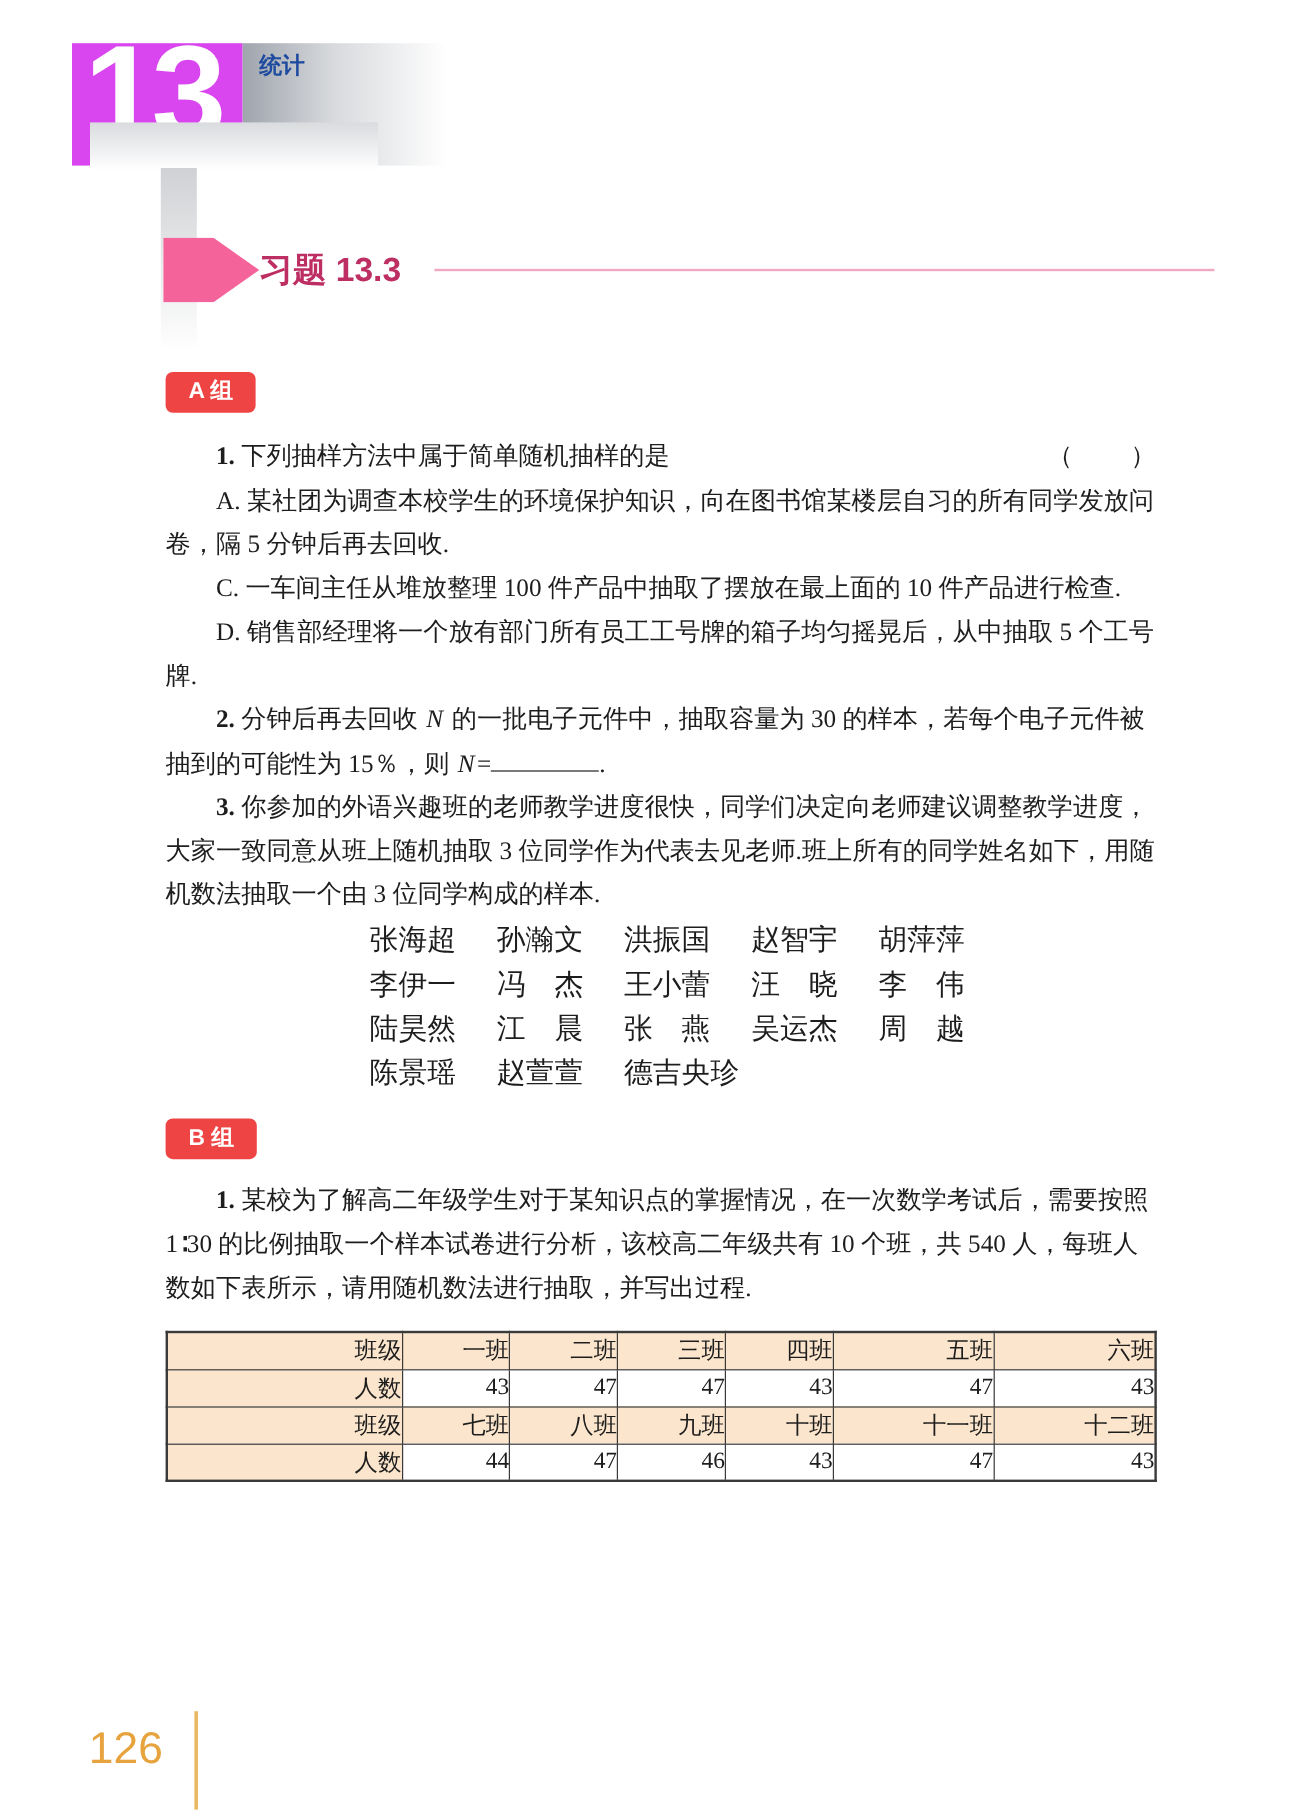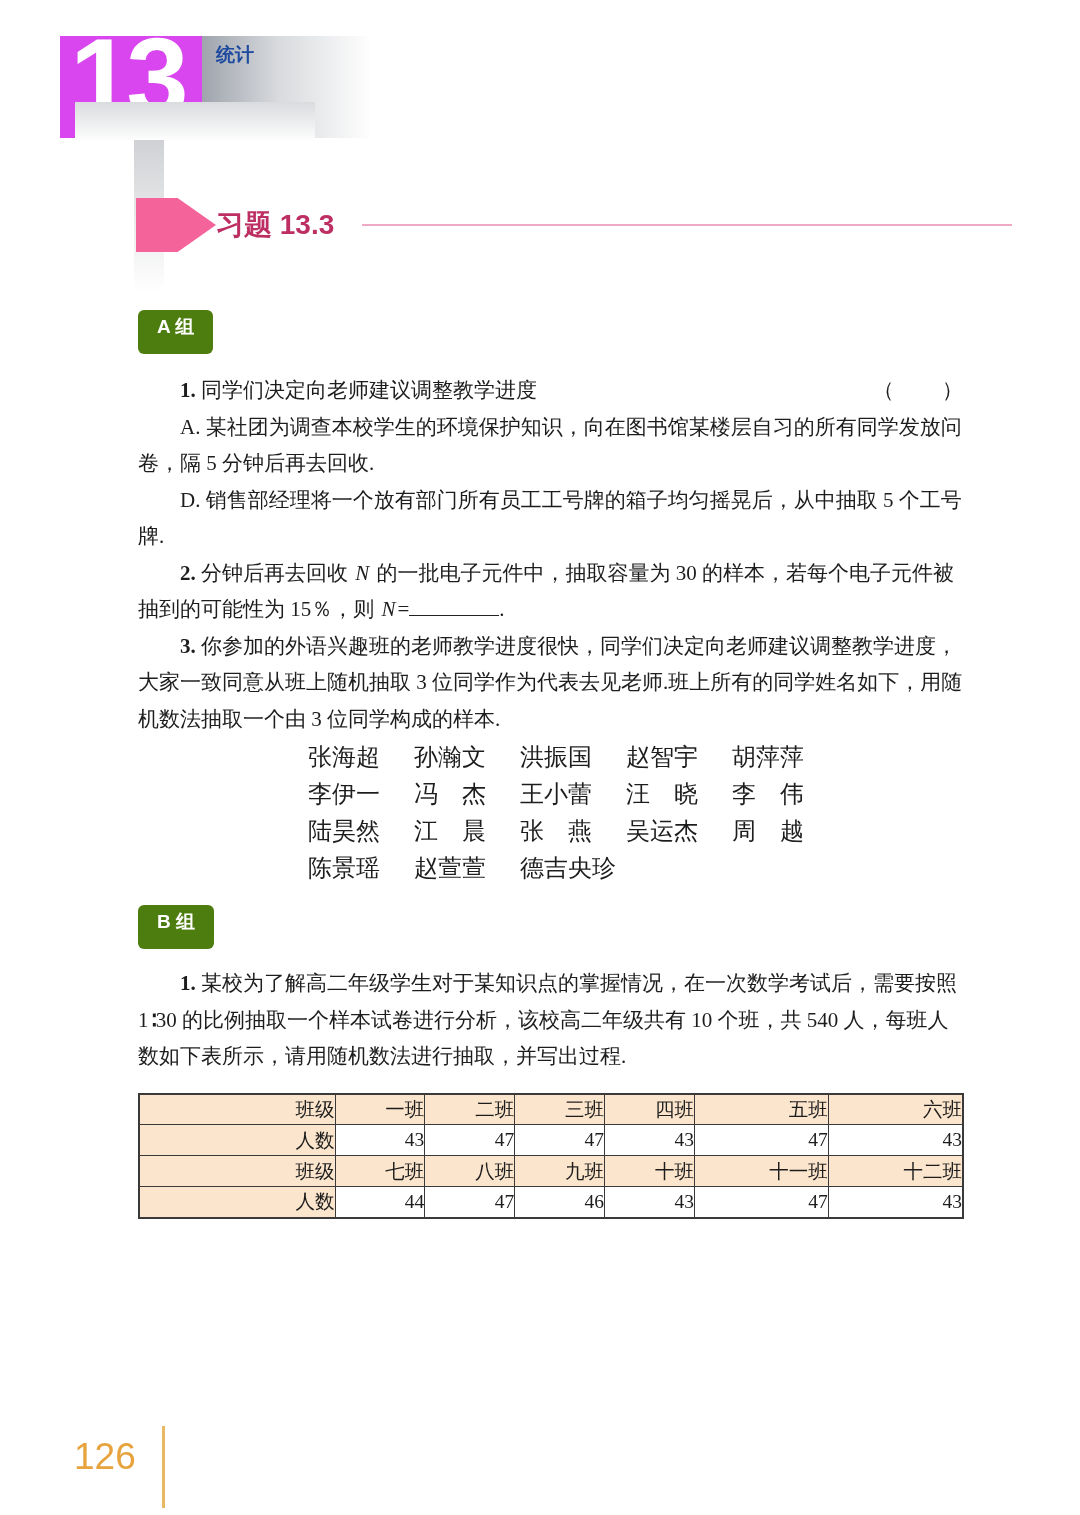--- a/index.html
+++ b/index.html
@@ -51,24 +51,24 @@
   .section-title {
     flex:0 0 auto;
     color:#bd2f63; font-weight:bold; font-size:28px;
     font-family:"Liberation Sans","DejaVu Sans",sans-serif;
   }
   .section-line { flex:1 1 auto; height:2px; background:#f0a9c4; margin-left:28px; }
 
   
   .main { padding:310px 115px 0 138px; }
   .badge {
-    display:inline-block; background:#4d7c0f; color:#ffffff;
+    display:inline-block; background:#ef4444; color:#ffffff;
     font-family:"Liberation Sans","DejaVu Sans",sans-serif;
     font-weight:bold; font-size:19px; line-height:1;
-    padding:7px 19px 18px; border-radius:6px;
+    padding:7px 19px 8px; border-radius:6px;
   }
   .badge-a { margin-bottom:18px; }
   .badge-b { margin-top:18px; margin-bottom:16px; }
 
   p.q, p.opt { font-size:21px; line-height:36.5px; text-indent:2em; }
   .qnum { font-weight:bold; }
   .bracket { float:right; letter-spacing:2px; }
   .blank {
     display:inline-block; width:90px; height:0.95em;
     border-bottom:1.6px solid #222; vertical-align:baseline;
@@ -127,23 +127,24 @@
   <div class="section-title">习题 13.3</div>
   <div class="section-line"></div>
 </div>
 
 <div class="main">
 
   <div>
     <span class="badge badge-a">A 组</span>
   </div>
 
-  <p class="q"><span class="bracket">（　　）</span><b class="qnum">1.</b><span> 同学们决定向老师建议调整教学进度</span></p>
+  <p class="q"><span class="bracket">（　　）</span><b class="qnum">1.</b><span> 下列抽样方法中属于简单随机抽样的是</span></p>
 
   <p class="opt">A. 某社团为调查本校学生的环境保护知识，向在图书馆某楼层自习的所有同学发放问卷，隔 5 分钟后再去回收.</p>
+  <p class="opt">C. 一车间主任从堆放整理 100 件产品中抽取了摆放在最上面的 10 件产品进行检查.</p>
   <p class="opt">D. 销售部经理将一个放有部门所有员工工号牌的箱子均匀摇晃后，从中抽取 5 个工号牌.</p>
 
   <p class="q"><b class="qnum">2.</b><span> 分钟后再去回收 </span><i class="var">N</i><span> 的一批电子元件中，抽取容量为 30 的样本，若每个电子元件被抽到的可能性为 15％，则 </span><i class="var">N</i><span>=</span><span class="blank"></span><span>.</span></p>
 
   <p class="q"><b class="qnum">3.</b><span> 你参加的外语兴趣班的老师教学进度很快，同学们决定向老师建议调整教学进度，大家一致同意从班上随机抽取 3 位同学作为代表去见老师.班上所有的同学姓名如下，用随机数法抽取一个由 3 位同学构成的样本.</span></p>
 
   <div class="names">
     <span>张海超</span>
     <span>孙瀚文</span>
     <span>洪振国</span>

